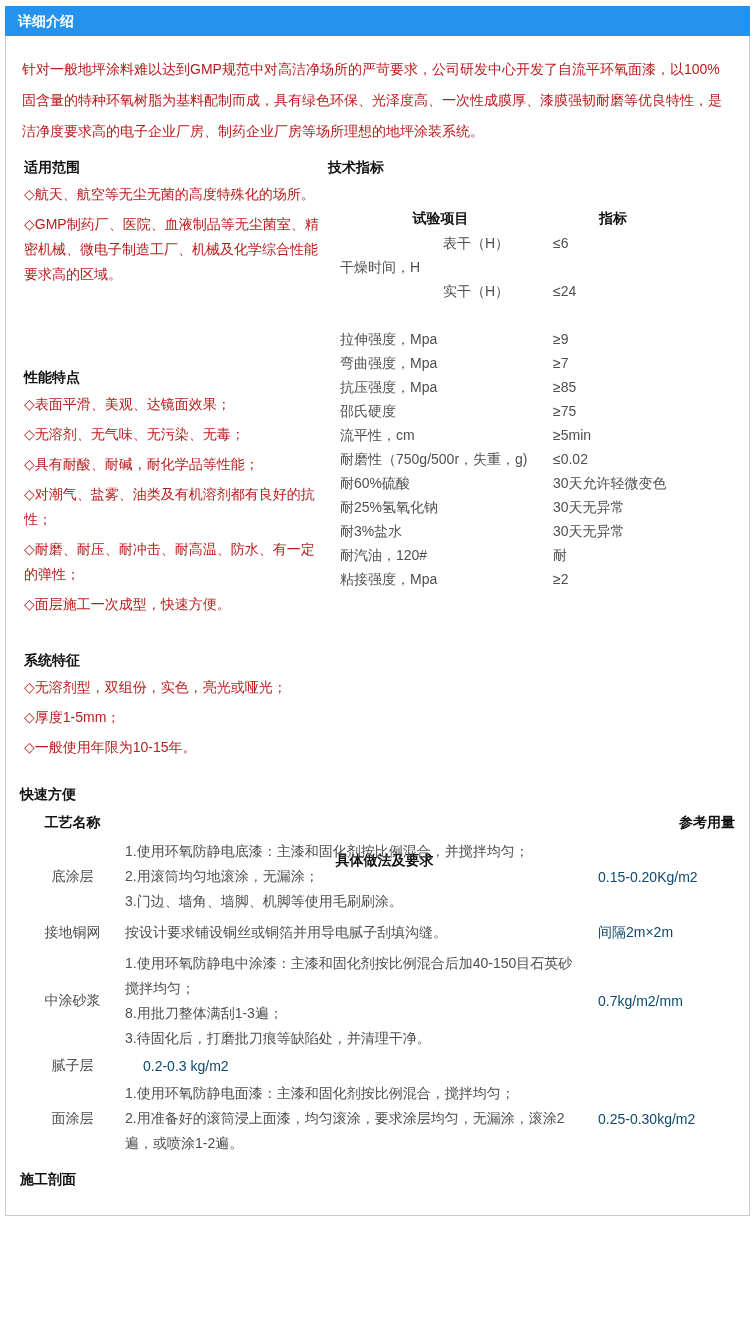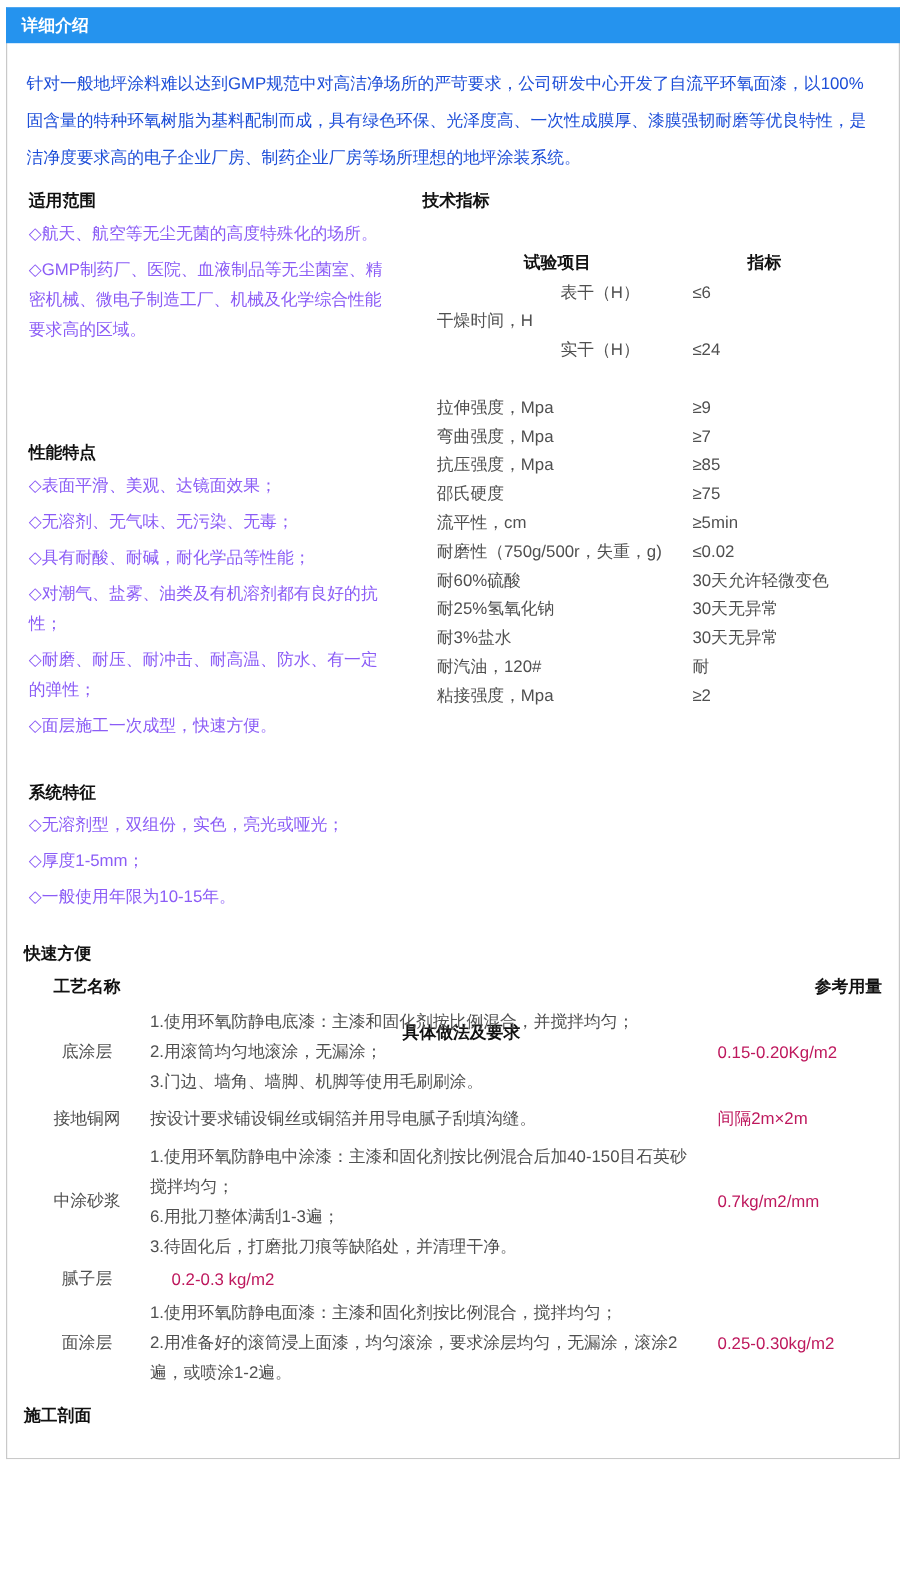--- a/index.html
+++ b/index.html
@@ -22,36 +22,36 @@
     font-weight: bold;
     font-size: 14px;
     height: 30px;
     line-height: 30px;
     padding-left: 13px;
     margin: 0 -1px;
   }
   .content { padding: 14px 14px 22px 14px; }
   .intro {
     line-height: 31px;
-    color: #1d4ed8;
+    color: #b91c1c;
     margin: 4px 2px 6px 2px;
   }
   h3.sec {
     font-size: 14px;
     color: #111;
     font-weight: bold;
     margin: 0 0 4px 4px;
   }
-  .cols { display: flex; margin-top: 4px; gap: 24px; }
+  .cols { display: flex; margin-top: 4px; }
   .col-left { width: 304px; flex: none; }
   .col-right { flex: 1; padding-left: 4px; }
   .bullet {
     line-height: 25px;
     margin: 5px 0 5px 4px;
-    color: #8b5cf6;
+    color: #b91c1c;
   }
   
   .spec-table { margin-top: 28px; }
   .spec-head { display: flex; font-weight: bold; color: #111; height: 26px; line-height: 26px; }
   .spec-head .h-item { width: 225px; text-align: center; }
   .spec-head .h-val  { width: 120px; text-align: center; }
   .spec-row { display: flex; height: 24px; line-height: 24px; color: #4f4f4f; }
   .spec-row .s-item { width: 225px; padding-left: 12px; }
   .spec-row.sub .s-item { padding-left: 115px; }
   .spec-row .s-val { flex: 1; }
@@ -59,21 +59,21 @@
   
   .process { margin-top: 26px; }
   .proc-head { display: flex; font-weight: bold; color: #111; height: 28px; line-height: 28px; gap: 32px; }
   .proc-head .ph-name { width: 105px; text-align: center; }
   .proc-head .ph-detail { width: 455px; text-align: center; margin-top: 38px; }
   .proc-head .ph-dosage { flex: 1; text-align: right; }
   .proc-row { display: flex; align-items: center; padding: 3px 0; }
   .proc-row .p-name { width: 105px; text-align: center; color: #4f4f4f; flex: none; }
   .proc-row .p-detail { width: 455px; flex: none; color: #4f4f4f; }
   .proc-row .p-detail div { line-height: 25px; }
-  .proc-row .p-dosage { flex: 1; padding-left: 18px; color: #be185d; }
+  .proc-row .p-dosage { flex: 1; padding-left: 18px; color: #0c4a6e; }
   
   .section-view { margin-top: 12px; }
 </style>
 </head>
 <body>
 
 <div class="panel">
   <div class="title-bar">
     <span>详细介绍</span>
   </div>
@@ -194,21 +194,21 @@
         <div class="p-detail">
           <div>按设计要求铺设铜丝或铜箔并用导电腻子刮填沟缝。</div>
         </div>
         <div class="p-dosage">间隔2m×2m</div>
       </div>
 
       <div class="proc-row">
         <div class="p-name">中涂砂浆</div>
         <div class="p-detail">
           <div>1.使用环氧防静电中涂漆：主漆和固化剂按比例混合后加40-150目石英砂搅拌均匀；</div>
-          <div>6.用批刀整体满刮1-3遍；</div>
+          <div>8.用批刀整体满刮1-3遍；</div>
           <div>3.待固化后，打磨批刀痕等缺陷处，并清理干净。</div>
         </div>
         <div class="p-dosage">0.7kg/m2/mm</div>
       </div>
 
       <div class="proc-row">
         <div class="p-name">腻子层</div>
         <div class="p-dosage">0.2-0.3 kg/m2</div>
       </div>
 

